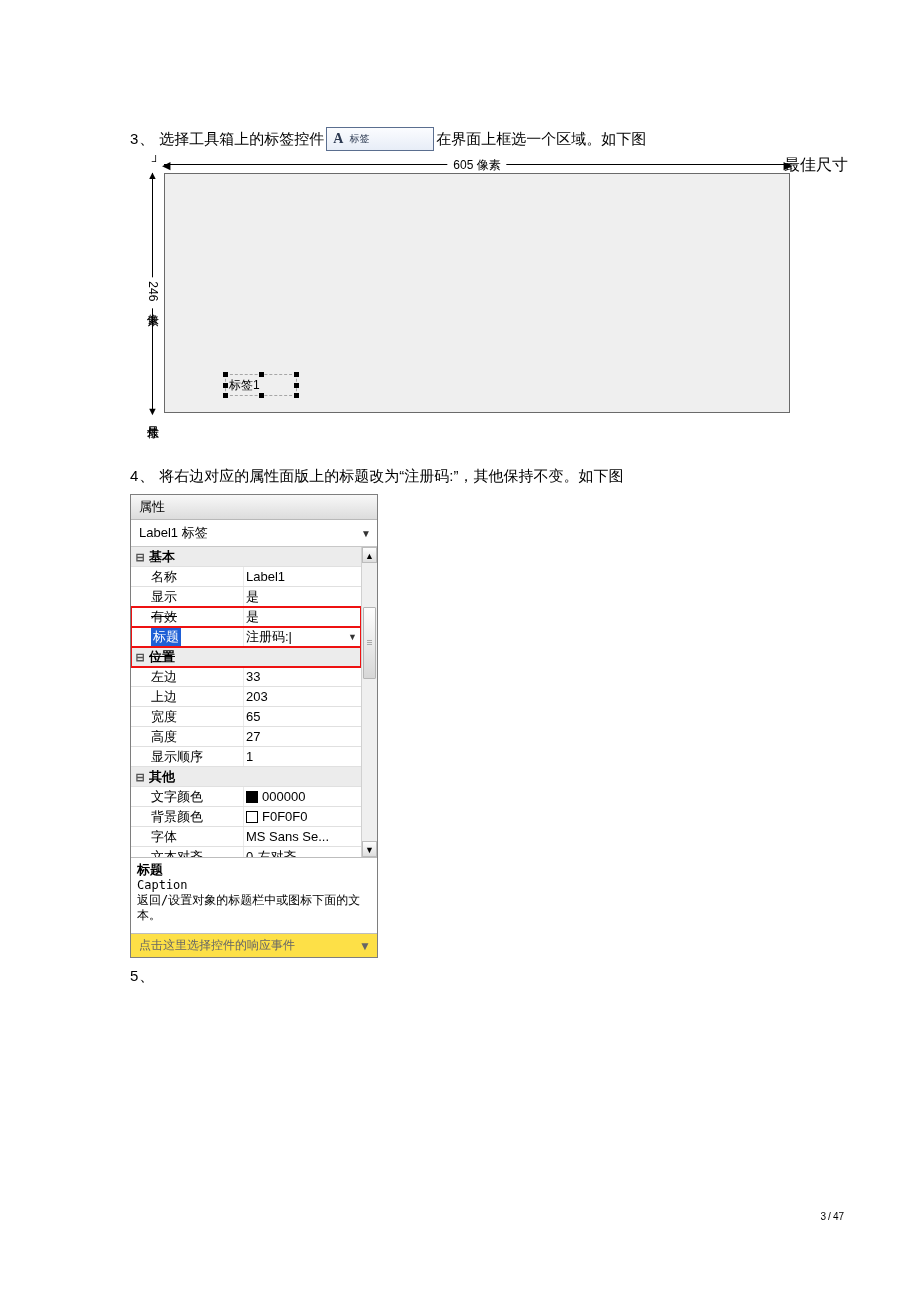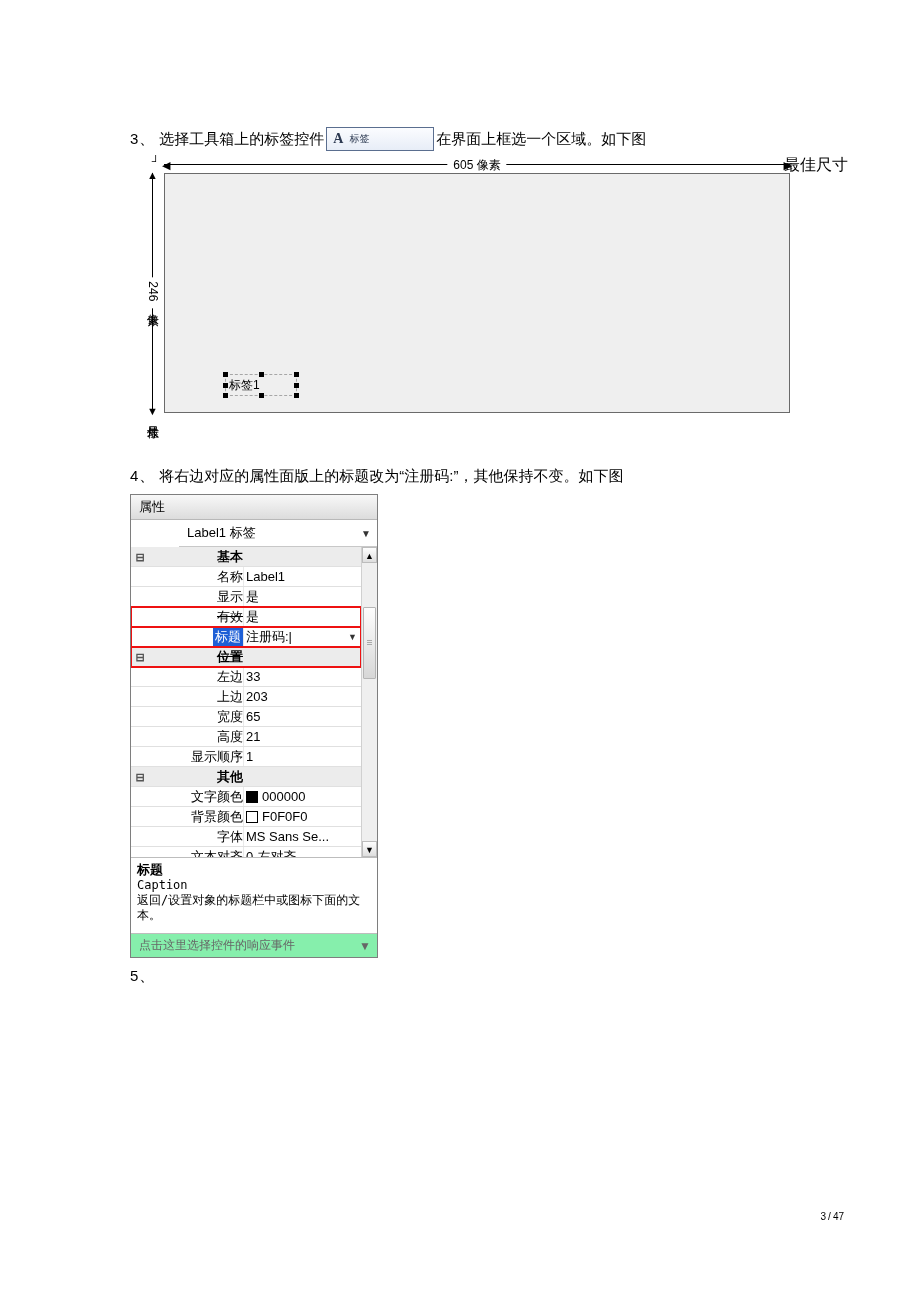--- a/index.html
+++ b/index.html
@@ -126,40 +126,39 @@
     background: linear-gradient(#f8f8f8,#dcdcdc);
     padding: 3px 8px;
     font-size: 13px;
     border-bottom: 1px solid #b8b8b8;
   }
   .obj-row {
     display:flex; align-items:center; justify-content:space-between;
     padding: 4px 6px 4px 8px;
     border-bottom:1px solid #c8c8c8;
     background:#fff;
-    margin-left:48px;
   }
   .obj-row .dd { font-size:10px; color:#333; }
   .grid-wrap {
     display:flex;
     max-height: 310px;
   }
   .grid-main { flex:1; overflow:hidden; }
   .grid-row {
     display:flex; height:20px; line-height:20px;
     border-bottom:1px solid #e0e0e0;
   }
   .grid-row.section {
     background:#ececec; font-weight:bold;
   }
   .grid-row .toggle {
     width:18px; text-align:center; font-size:11px; color:#555;
   }
   .grid-row .pn {
-    width:94px; padding-left:2px; overflow:hidden; white-space:nowrap;text-align:right;
+    width:94px; padding-left:2px; overflow:hidden; white-space:nowrap;
   }
   .grid-row .pv {
     flex:1; padding-left:2px; overflow:hidden; white-space:nowrap;
     border-left:1px solid #e9e9e9;
     display:flex; align-items:center; gap:4px;
   }
   .grid-row.section .pn { padding-left:0; }
   .grid-row.section .pv { border-left:none; }
   .red-box {
     outline:2px solid #e11; outline-offset:-1px;
@@ -194,21 +193,21 @@
   }
   .desc-box {
     border-top:1px solid #bdbdbd; padding:4px 6px 10px 6px;
     font-size:13px; line-height:1.25;
   }
   .desc-box .dt { font-weight:bold; }
   .desc-box .de { font-size:12px; font-family: SimSun, monospace;}
   .event-row {
     border-top:1px solid #bdbdbd;
     display:flex; align-items:center; justify-content:space-between;
-    padding:3px 6px 3px 8px; background:#86efac; font-size:12px; color:#666;gap:8px;
+    padding:3px 6px 3px 8px; background:#fde047; font-size:12px; color:#666;gap:8px;
   }
   
   .footer {
     position:absolute; right:76px; bottom:80px;
     font-size:10px; font-weight:normal;
   }
   .footer .sep { padding:0 2px; }
 </style>
 </head>
 <body>
@@ -313,21 +312,21 @@
           <span class="pv">203</span>
         </div>
         <div class="grid-row">
           <span class="toggle"></span>
             <span class="pn">宽度</span>
           <span class="pv">65</span>
         </div>
         <div class="grid-row">
           <span class="toggle"></span>
             <span class="pn">高度</span>
-          <span class="pv">21</span>
+          <span class="pv">27</span>
         </div>
         <div class="grid-row">
           <span class="toggle"></span>
             <span class="pn">显示顺序</span>
           <span class="pv">1</span>
         </div>
 
         <div class="grid-row section">
           <span class="toggle">⊟</span>
           <span class="pn">其他</span>

